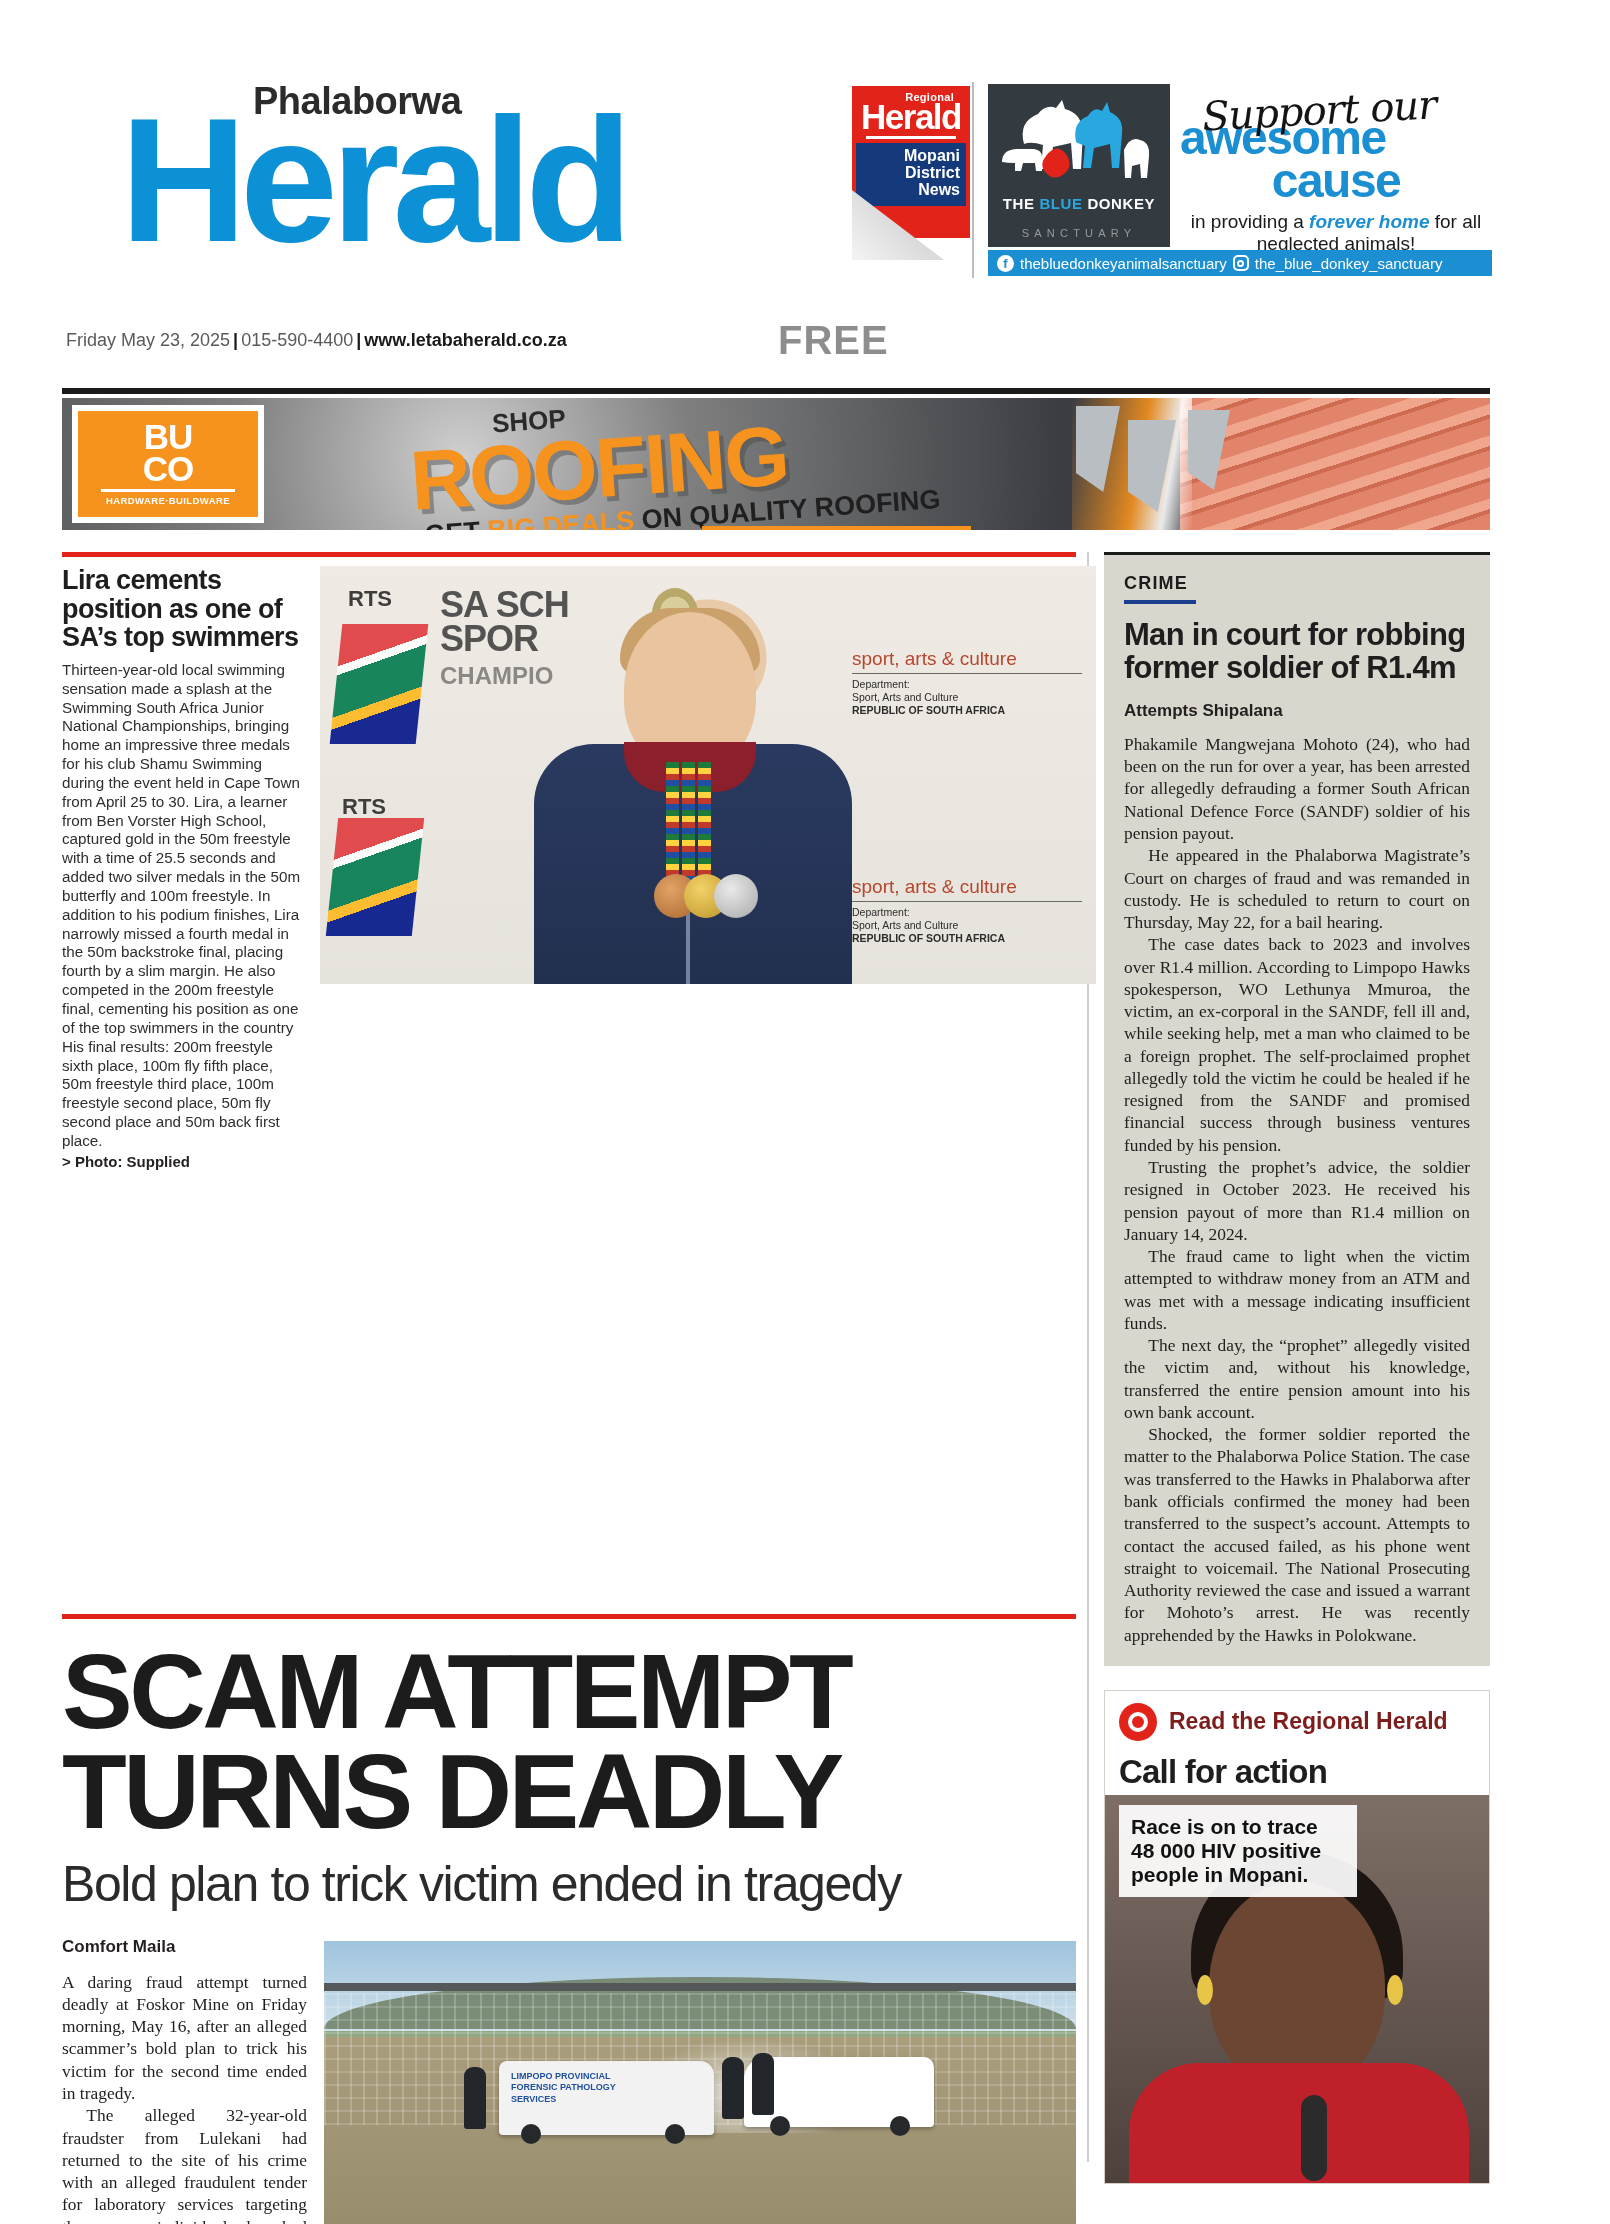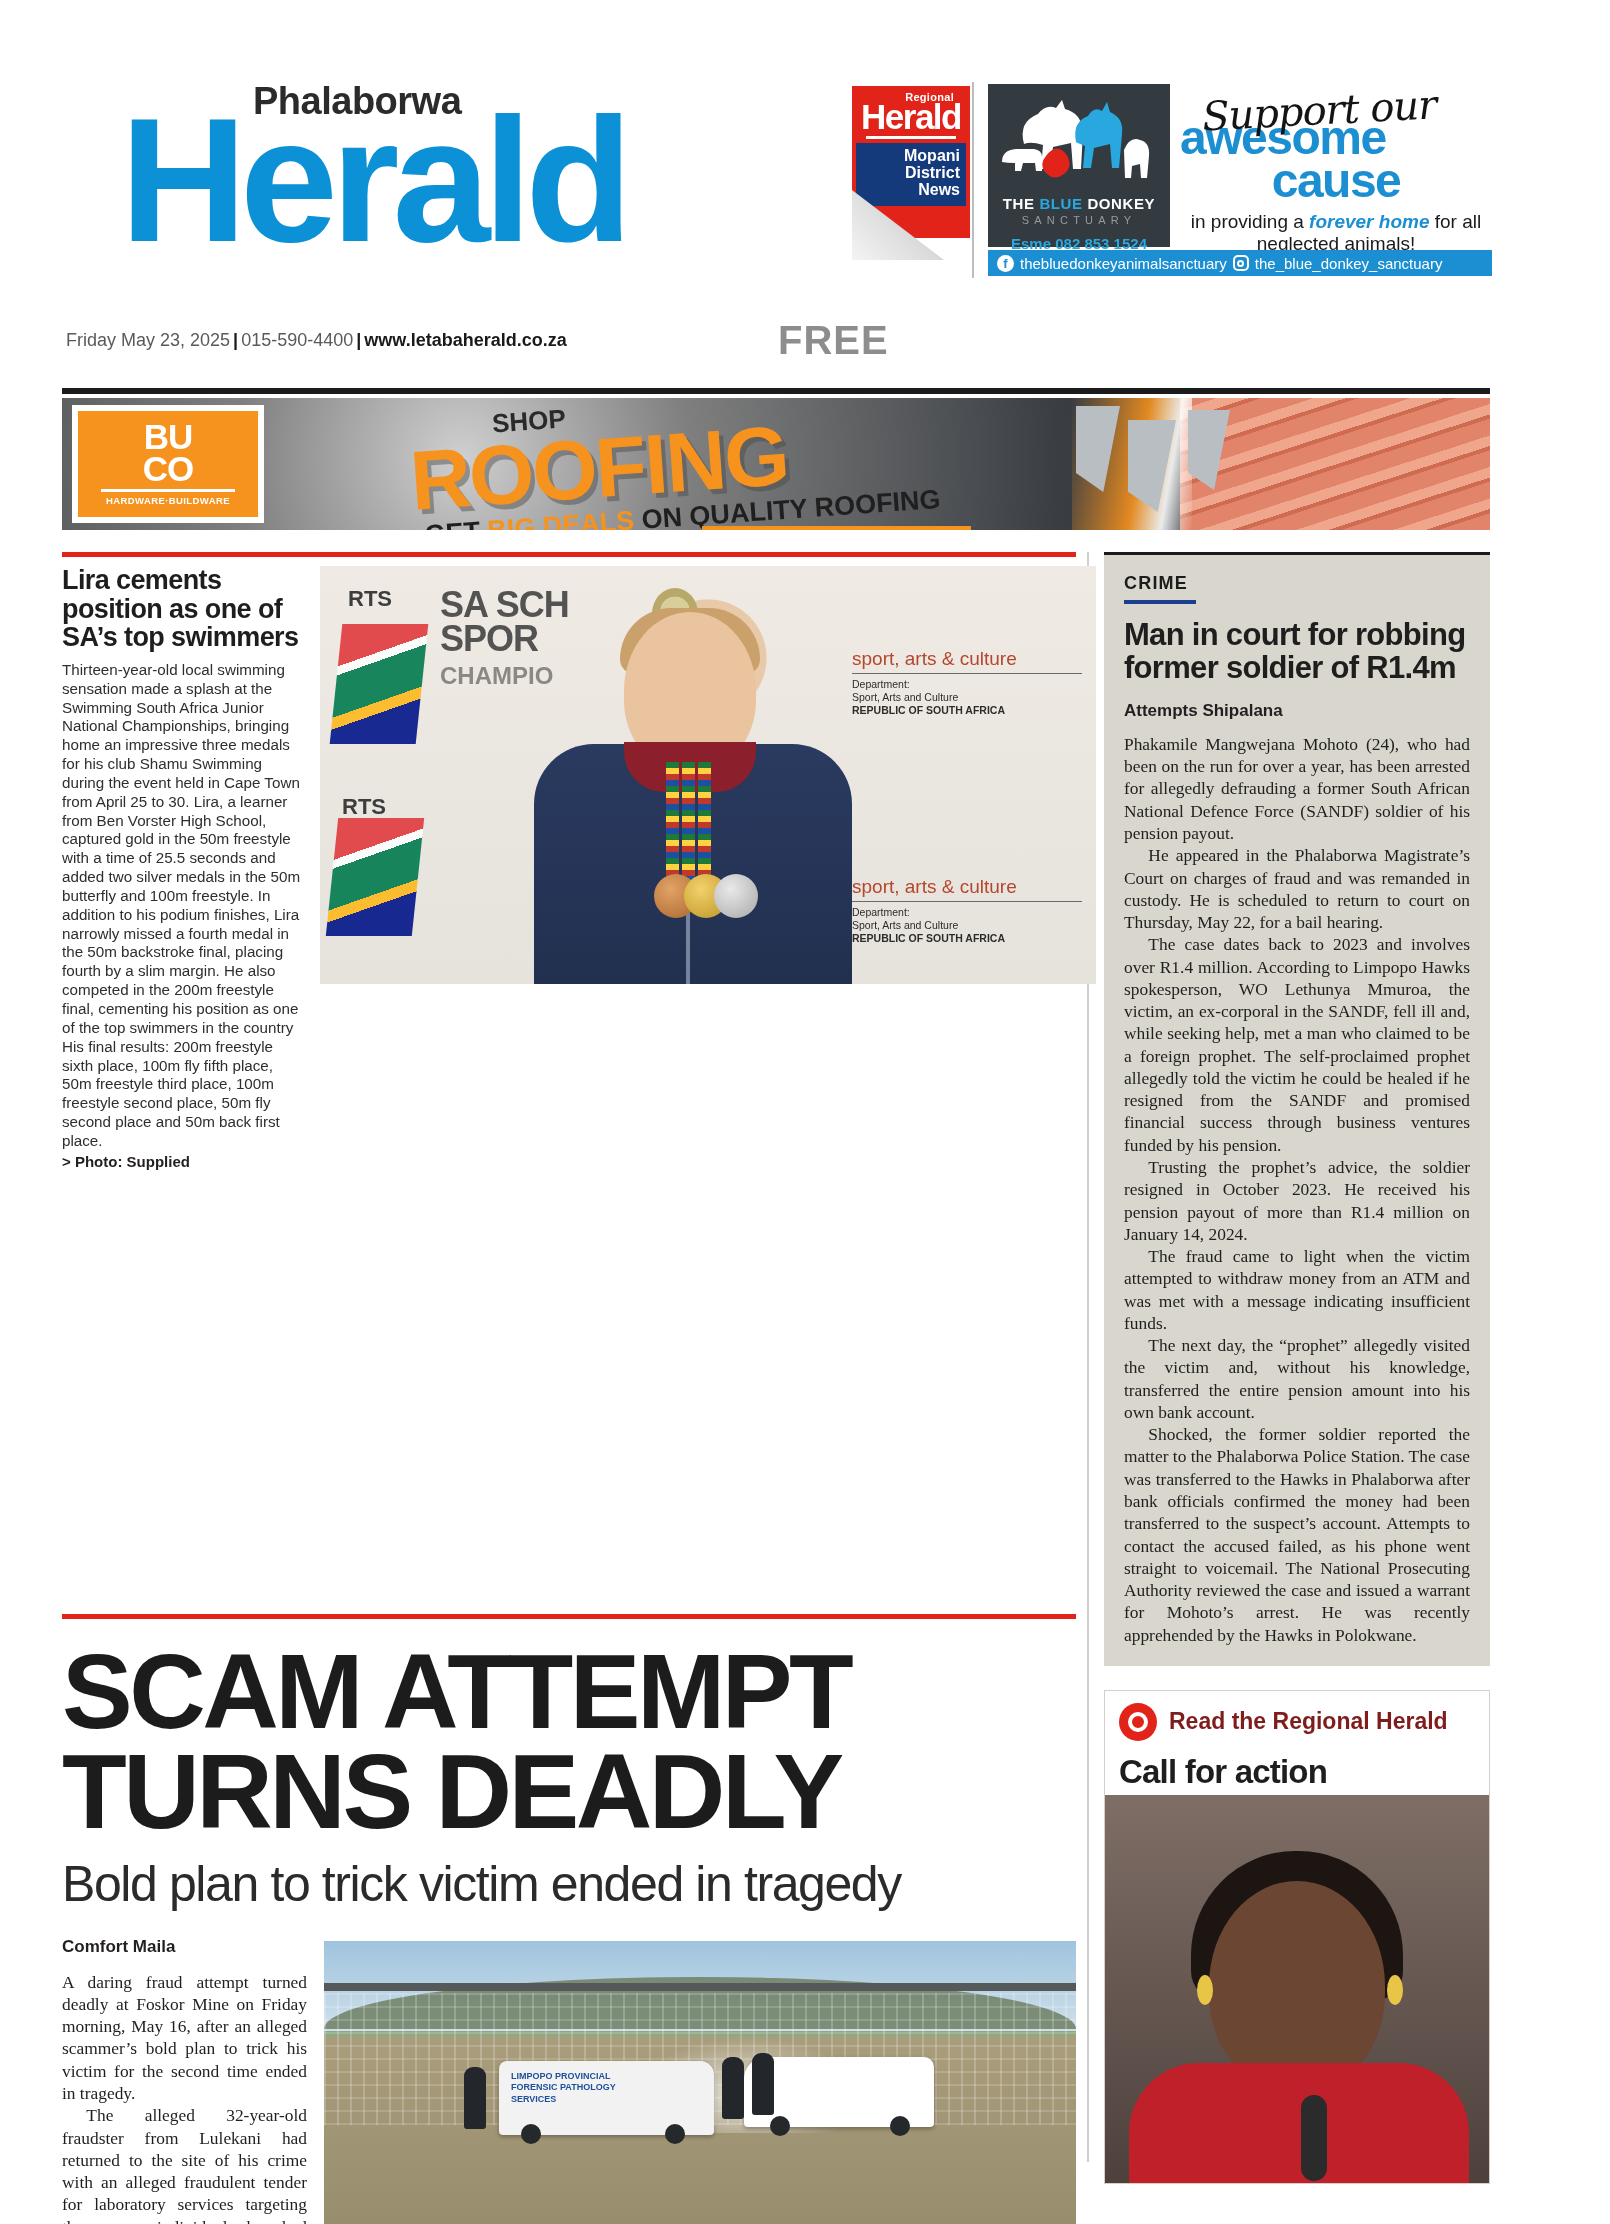--- a/index.html
+++ b/index.html
@@ -73,21 +73,21 @@
   .bd-logo {
     position:absolute; left:14px; top:2px; width:182px; height:163px;
     background:#333a40; color:#fff; text-align:center;
   }
   .bd-animals { position:relative; width:100%; height:112px; }
   .bd-name {
     font-size:15px; font-weight:700; letter-spacing:.6px; line-height:1;
   }
   .bd-name .blue { color:#29a8e0; }
   .bd-sanct {
-    font-size:11px; letter-spacing:5.2px; color:#9a9a9a; margin-top:3px;
+    font-size:11px; letter-spacing:5.2px; color:#9a9a9a; margin-top:16px;
   }
   .bd-esme {
     font-size:15px; font-weight:700; color:#29a8e0; margin-top:9px;text-align:center;
   }
   .bd-right { position:absolute; left:206px; top:0px; width:312px; }
   .bd-script {
     font-family:"DejaVu Serif", serif; font-style:italic;
     font-size:40px; color:#141414; letter-spacing:-1px;
     transform: rotate(-3deg); margin-left:22px; margin-top:4px;
   }
@@ -569,16 +569,17 @@
         <div class="promo-title">Read the Regional Herald</div>
       </div>
       <div class="promo-sub">Call for action</div>
       <div class="promo-photo">
         <div class="pp-hair"></div>
         <div class="pp-face"></div>
         <div class="pp-ear" style="left:92px;"></div>
         <div class="pp-ear" style="left:282px;"></div>
         <div class="pp-body"></div>
         <div class="pp-mic"></div>
+        <div class="promo-overlay">Race is on to trace 48 000 HIV positive people in Mopani.</div>
       </div>
     </div>
   </div>
 </div>
 
 </body></html>

